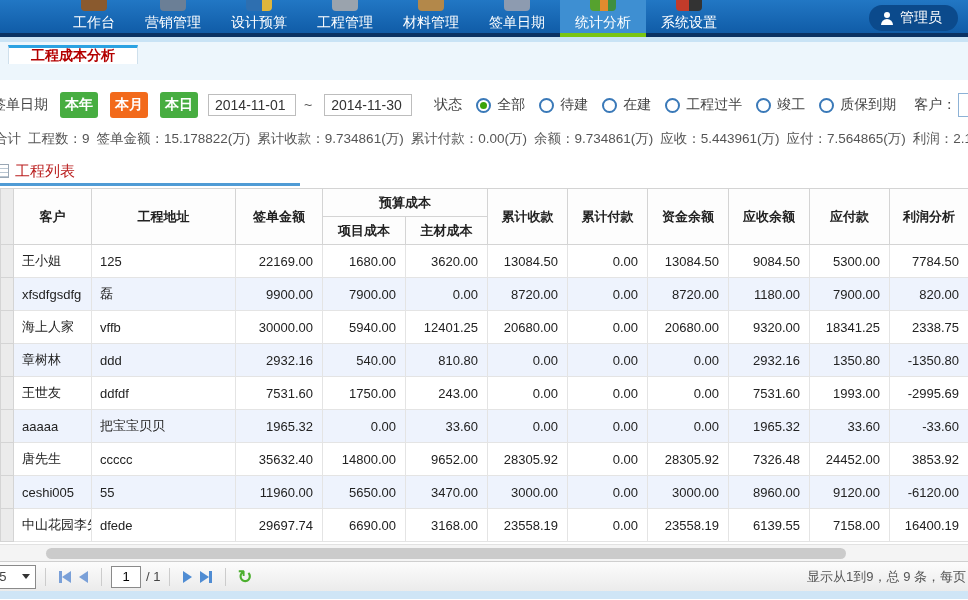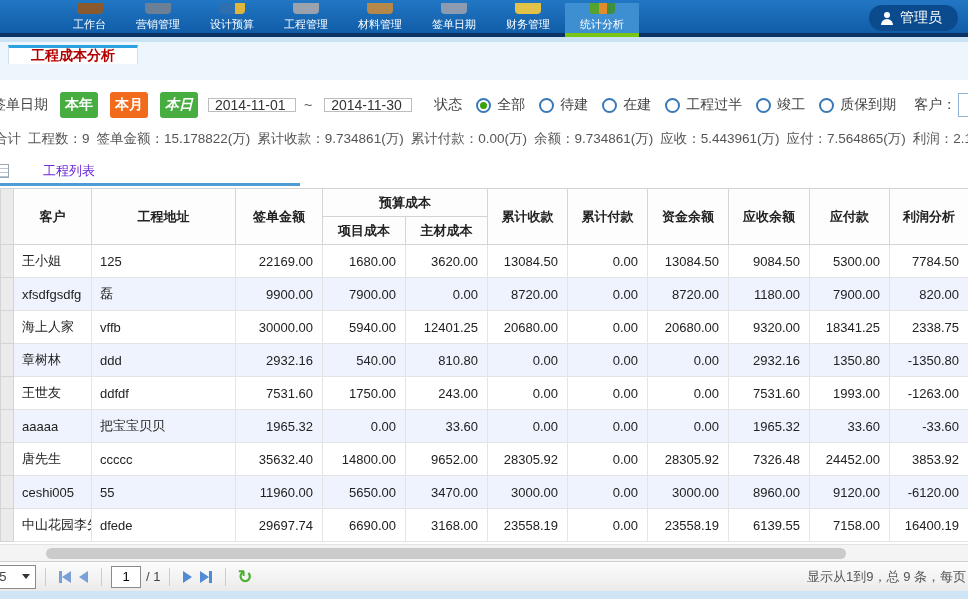--- a/index.html
+++ b/index.html
@@ -8,21 +8,21 @@
 
   
   .topnav { height:37px; background:linear-gradient(#2277c4,#0e59a4); position:relative;
     display:flex; align-items:flex-end; color:#fff; }
   .topnav::after { content:''; position:absolute; left:0; right:0; bottom:0; height:4px;
     background:#0a3263; }
   .logo { width:58px; overflow:hidden; position:relative; flex:0 0 auto; }
   .logo span { position:absolute; left:2px; top:-11px; font-size:26px; font-weight:bold;
     letter-spacing:1px; white-space:nowrap; }
   .nav-item { position:relative; z-index:2; display:flex; flex-direction:column;
-    align-items:center; justify-content:flex-end; padding:0 15px 5px; font-size:11px;
+    align-items:center; justify-content:flex-end; padding:0 15px 5px; font-size:14px;
     cursor:pointer; }
   .nav-item.active { background:#3e8fd2; }
   .nav-item.active::after { content:''; position:absolute; left:0; right:0; bottom:0;
     height:4px; background:#79c513; }
   .nav-icon { width:26px; height:11px; margin-bottom:3px; border-radius:0 0 4px 4px; }
   .workbench-icon{background:#8a5a2e}
   .marketing-icon{background:#6b7f96}
   .design-budget-icon{background:linear-gradient(90deg,#2e6fb0 60%,#e0b63c 60%)}
   .project-management-icon{background:#9aa3ad}
   .materials-icon{background:#b3884a}
@@ -47,41 +47,41 @@
     border:1px solid #cfe0ec; border-bottom:none; border-top:3px solid #2ba2e2;
     display:flex; align-items:center; padding:0 22px; font-size:14px; font-weight:bold;
     color:#b40000; cursor:pointer; }
 
   
   .filter-row { display:flex; align-items:center; height:34px; margin:8px 0 0 -8px;
     font-size:14px; color:#444; white-space:nowrap; }
   .quick-btn { min-width:36px; height:26px; margin-left:12px; border:none; border-radius:3px;
     color:#fff; font-weight:bold; font-size:14px; display:flex; align-items:center;
     justify-content:center; padding:6px 5px; cursor:pointer; }
-  .date-input { width:88px; height:14px; border:1px solid #bdbdbd; margin-left:10px;
+  .date-input { width:88px; height:22px; border:1px solid #bdbdbd; margin-left:10px;
     font-size:14px; color:#333; padding:0 6px; font-family:inherit; }
   .range-sep { margin:0 2px 0 8px; color:#555; }
   .status-label { margin-left:22px; }
   .radio-opt { display:flex; align-items:center; margin-left:14px; cursor:pointer; }
   .radio-icon { width:15px; height:15px; border:2px solid #3a79b8; border-radius:50%;
     background:#fff; position:relative; margin-right:6px; flex:0 0 auto; }
   .radio-icon.selected::after { content:''; position:absolute; left:2px; top:2px; right:2px;
     bottom:2px; border-radius:50%; background:#3aa30a; }
   .customer-label { margin-left:18px; }
   .customer-input { width:58px; height:24px; border:1px solid #8db2d6; margin-left:2px;
     font-size:13px; padding:0 4px; font-family:inherit; }
 
   
   .summary-bar { margin:8px 0 0 -6px; font-size:13.5px; color:#555; white-space:nowrap; }
   .sum-item { margin-right:7px; }
   .sum-label::after { content:'：'; }
 
   
   .section-head { margin-top:9px; position:relative; height:28px; display:flex;
-    align-items:center; color:#6d28d9; font-size:13px; cursor:pointer;gap:28px; }
+    align-items:center; color:#b91c1c; font-size:15px; cursor:pointer; }
   .list-icon { width:13px; height:14px; border:1px solid #9aa7b5; margin:0 6px 0 -4px;
     background:repeating-linear-gradient(#fff 0 3px,#b9c6d2 3px 4px); flex:0 0 auto; }
   .section-underline { position:absolute; left:0; top:26px; width:300px; height:3px;
     background:#4f9bd5; }
 
   
   table { border-collapse:collapse; table-layout:fixed; width:968px; margin-top:3px;
     font-size:13px; color:#222; }
   th { border:1px solid #d4d4d4; background:#fdfdfd; font-weight:bold; height:28px;
     text-align:center; overflow:hidden; white-space:nowrap; }
@@ -148,48 +148,48 @@
         <span class="nav-label">工程管理</span>
       </div>
       <div class="nav-item">
         <span class="nav-icon materials-icon"></span>
         <span class="nav-label">材料管理</span>
       </div>
       <div class="nav-item">
         <span class="nav-icon customer-service-icon"></span>
         <span class="nav-label">签单日期</span>
       </div>
-      <div class="nav-item">
-        <span class="nav-icon finance-icon"></span>
-        <span class="nav-label">财务管理</span>
-      </div>
       <div class="nav-item active">
         <span class="nav-icon statistics-icon"></span>
         <span class="nav-label">统计分析</span>
+      </div>
+      <div class="nav-item">
+        <span class="nav-icon settings-icon"></span>
+        <span class="nav-label">系统设置</span>
       </div>
     </div>
   <div class="user-pill">
     <span class="user-icon"></span>
     <span>管理员</span>
   </div>
 </div>
 <div class="nav-substrip"></div>
 
 <div class="tabbar">
   <div class="page-tab">
     <span>工程成本分析</span>
   </div>
 </div>
 
 <div class="filter-row">
   <span>签单日期</span>
   <div id="quick-btns" style="display:flex;">
       <button class="quick-btn" style="background: rgb(71, 173, 65);">本年</button>
       <button class="quick-btn" style="background: rgb(242, 106, 27);">本月</button>
-      <button class="quick-btn" style="background: rgb(71, 173, 65); font-style: italic;">本日</button>
+      <button class="quick-btn" style="background: rgb(71, 173, 65);">本日</button>
     </div>
   <input class="date-input" readonly="" value="2014-11-01" style="">
   <span class="range-sep">~</span>
   <input class="date-input" readonly="" value="2014-11-30" style="">
   <span class="status-label">状态</span>
   <div id="status-radios" style="display:flex;">
       <span class="radio-opt">
         <span class="radio-icon selected"></span>
         <span>全部</span>
       </span>
@@ -323,21 +323,21 @@
         <td class="c-left">王世友</td>
         <td class="c-left">ddfdf</td>
         <td class="c-num">7531.60</td>
         <td class="c-num">1750.00</td>
         <td class="c-num">243.00</td>
         <td class="c-num">0.00</td>
         <td class="c-num">0.00</td>
         <td class="c-num">0.00</td>
         <td class="c-num">7531.60</td>
         <td class="c-num">1993.00</td>
-        <td class="c-num">-1263.00</td>
+        <td class="c-num">-2995.69</td>
       </tr>
       <tr>
         <td class="sliver"></td>
         <td class="c-left">aaaaa</td>
         <td class="c-left">把宝宝贝贝</td>
         <td class="c-num">1965.32</td>
         <td class="c-num">0.00</td>
         <td class="c-num">33.60</td>
         <td class="c-num">0.00</td>
         <td class="c-num">0.00</td>

